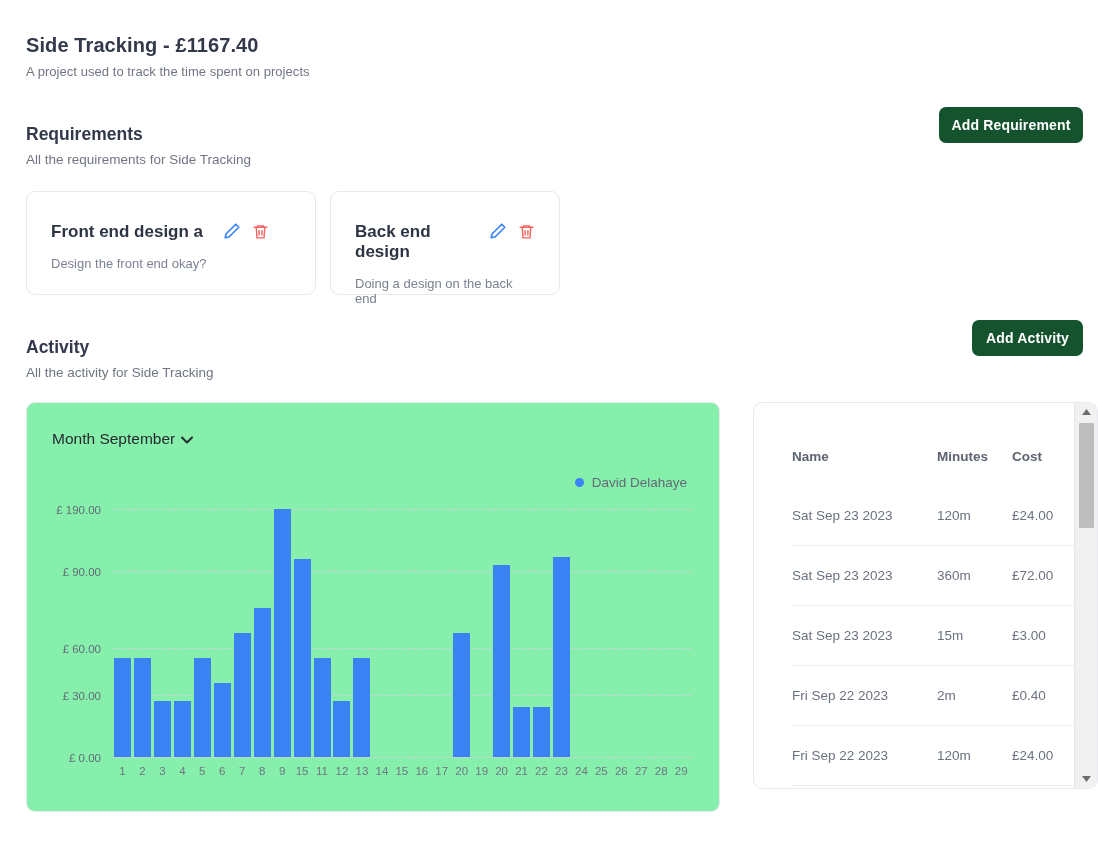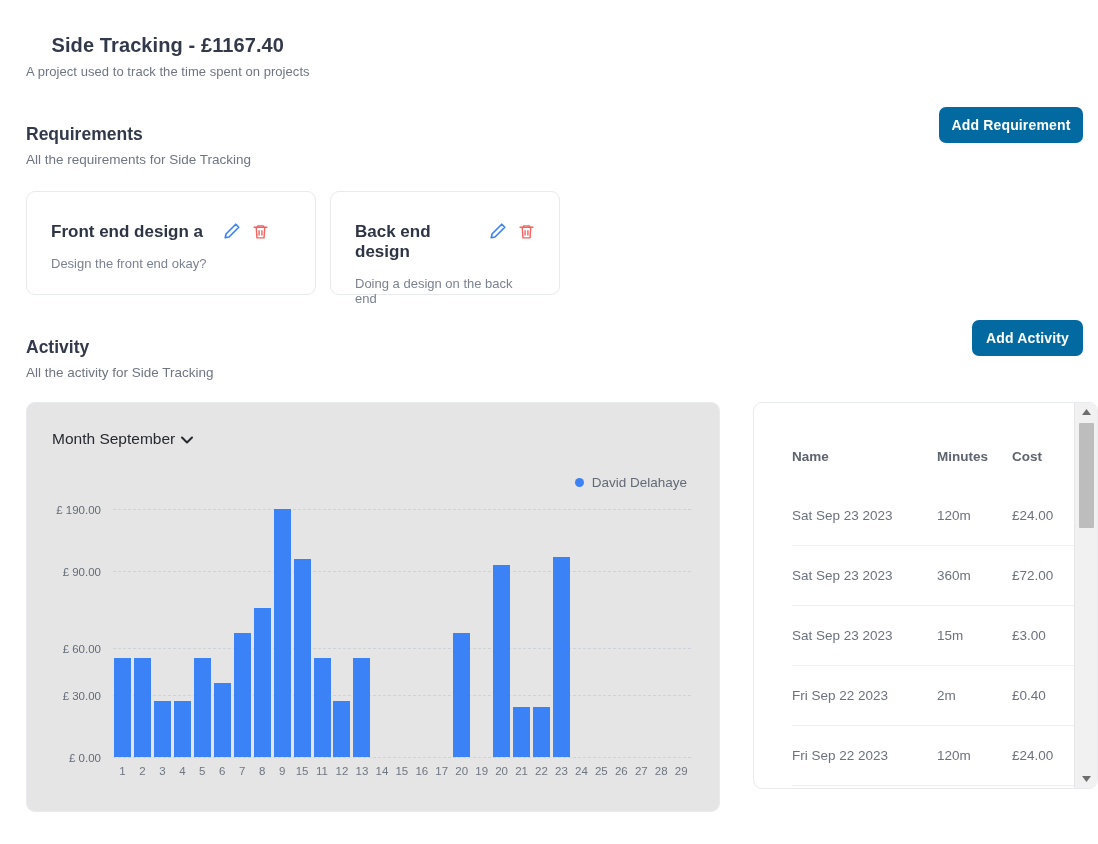--- a/index.html
+++ b/index.html
@@ -6,37 +6,37 @@
   html, body {
     width: 1098px; height: 844px;
     background: #ffffff;
     font-family: "Liberation Sans", sans-serif;
     color: #2b3648;
     overflow: hidden;
   }
   .page { position: relative; width: 1098px; height: 844px; }
 
   
-  .project-header { position: absolute; left: 26px; top: 34px; text-align: center; }
+  .project-header { position: absolute; left: 26px; top: 34px; }
   .project-title {
     font-size: 20px; font-weight: 600; color: #32394a; letter-spacing: .1px;
   }
   .project-subtitle {
     font-size: 13px; color: #6f7682; margin-top: 7px; letter-spacing: .05px;
   }
 
   
   .section-head { position: absolute; }
   .section-title { font-size: 17.5px; font-weight: 600; color: #32394a; }
   .section-sub { font-size: 13.5px; color: #6f7682; margin-top: 7px; }
 
   
   .btn-primary {
     position: absolute;
-    background: #0369a1;
+    background: #14532d;
     color: #ffffff;
     border: none;
     border-radius: 7px;
     font-family: "Liberation Sans", sans-serif;
     font-size: 14px;
     font-weight: bold;
     cursor: pointer;
     display: flex; align-items: center; justify-content: center;
     letter-spacing: .15px;
   }
@@ -58,21 +58,21 @@
   .req-card-titlerow { display: flex; align-items: flex-start; }
   .req-card-title { font-size: 17px; font-weight: 600; color: #2d3443; }
   .req-card-actions { display: flex; align-items: center; gap: 11px; margin-left: 20px; }
   .icon-btn { cursor: pointer; line-height: 0; display: inline-block; }
   .req-card-desc { font-size: 13px; color: #7b8290; margin-top: 14px; }
 
   
   .chart-card {
     position: absolute; left: 26px; top: 402px;
     width: 694px; height: 410px;
-    background: #e5e5e5;
+    background: #86efac;
     border: 1px solid #e8eaee;
     border-radius: 9px;
   }
   .month-select {
     position: absolute; left: 25px; top: 27px;
     font-size: 15.5px; color: #26292f;
     display: flex; align-items: center; gap: 6px;
     cursor: pointer; background: none; border: none;
     font-family: "Liberation Sans", sans-serif;
   }

